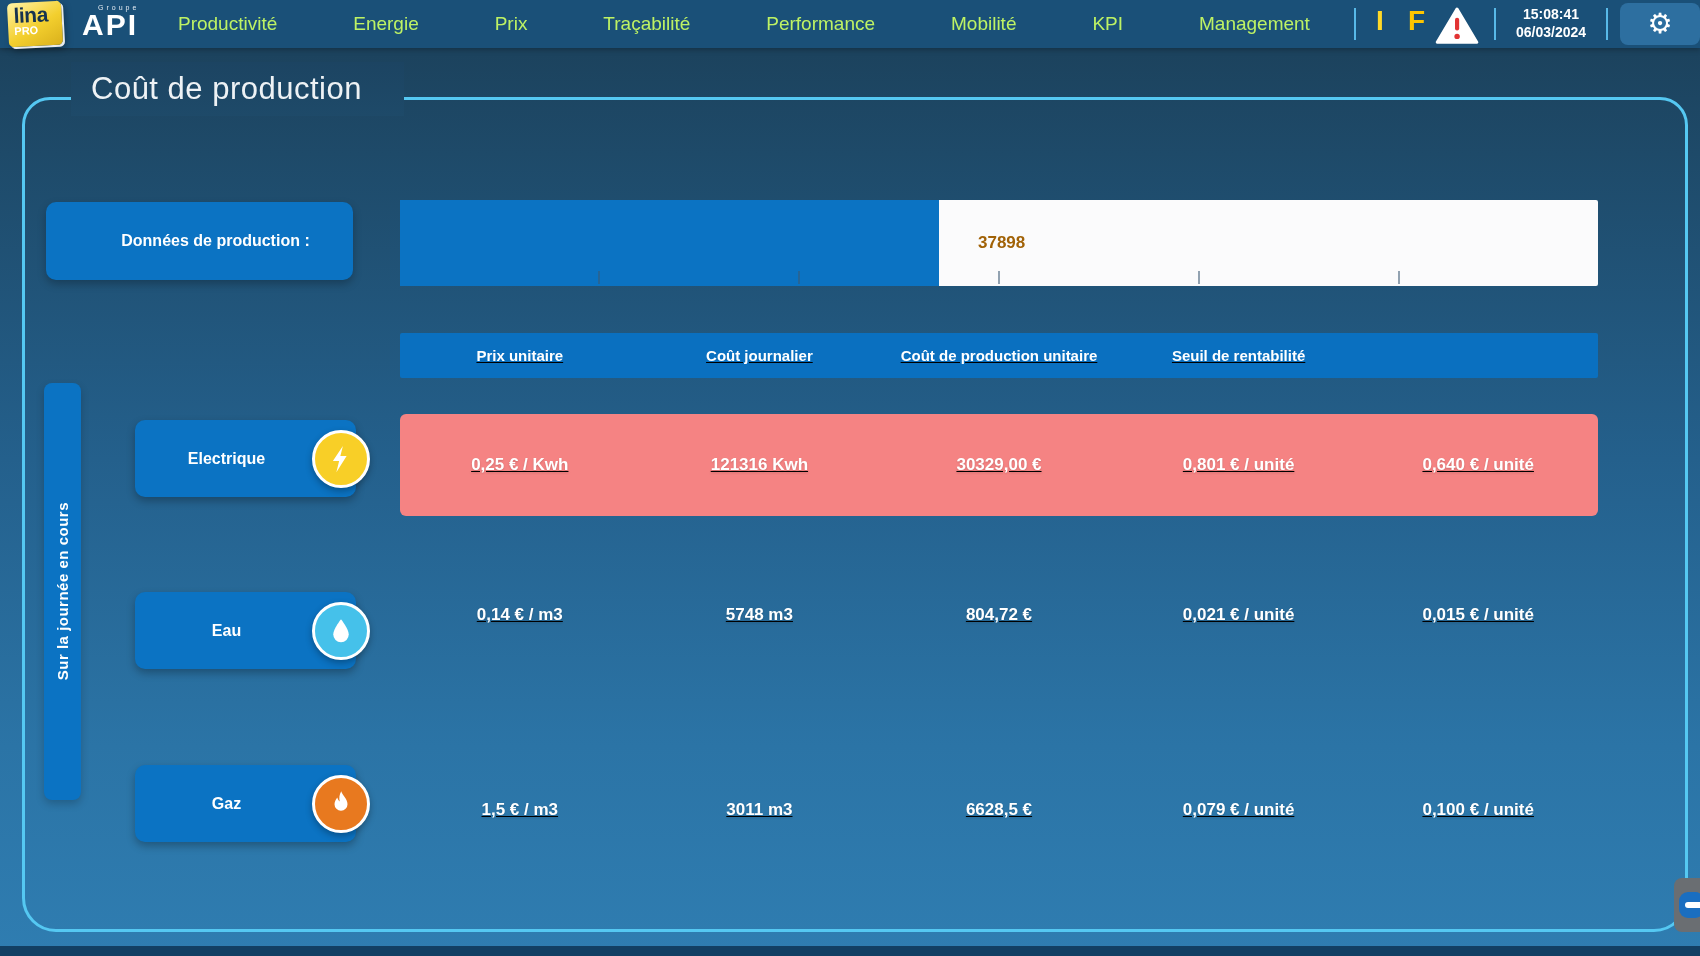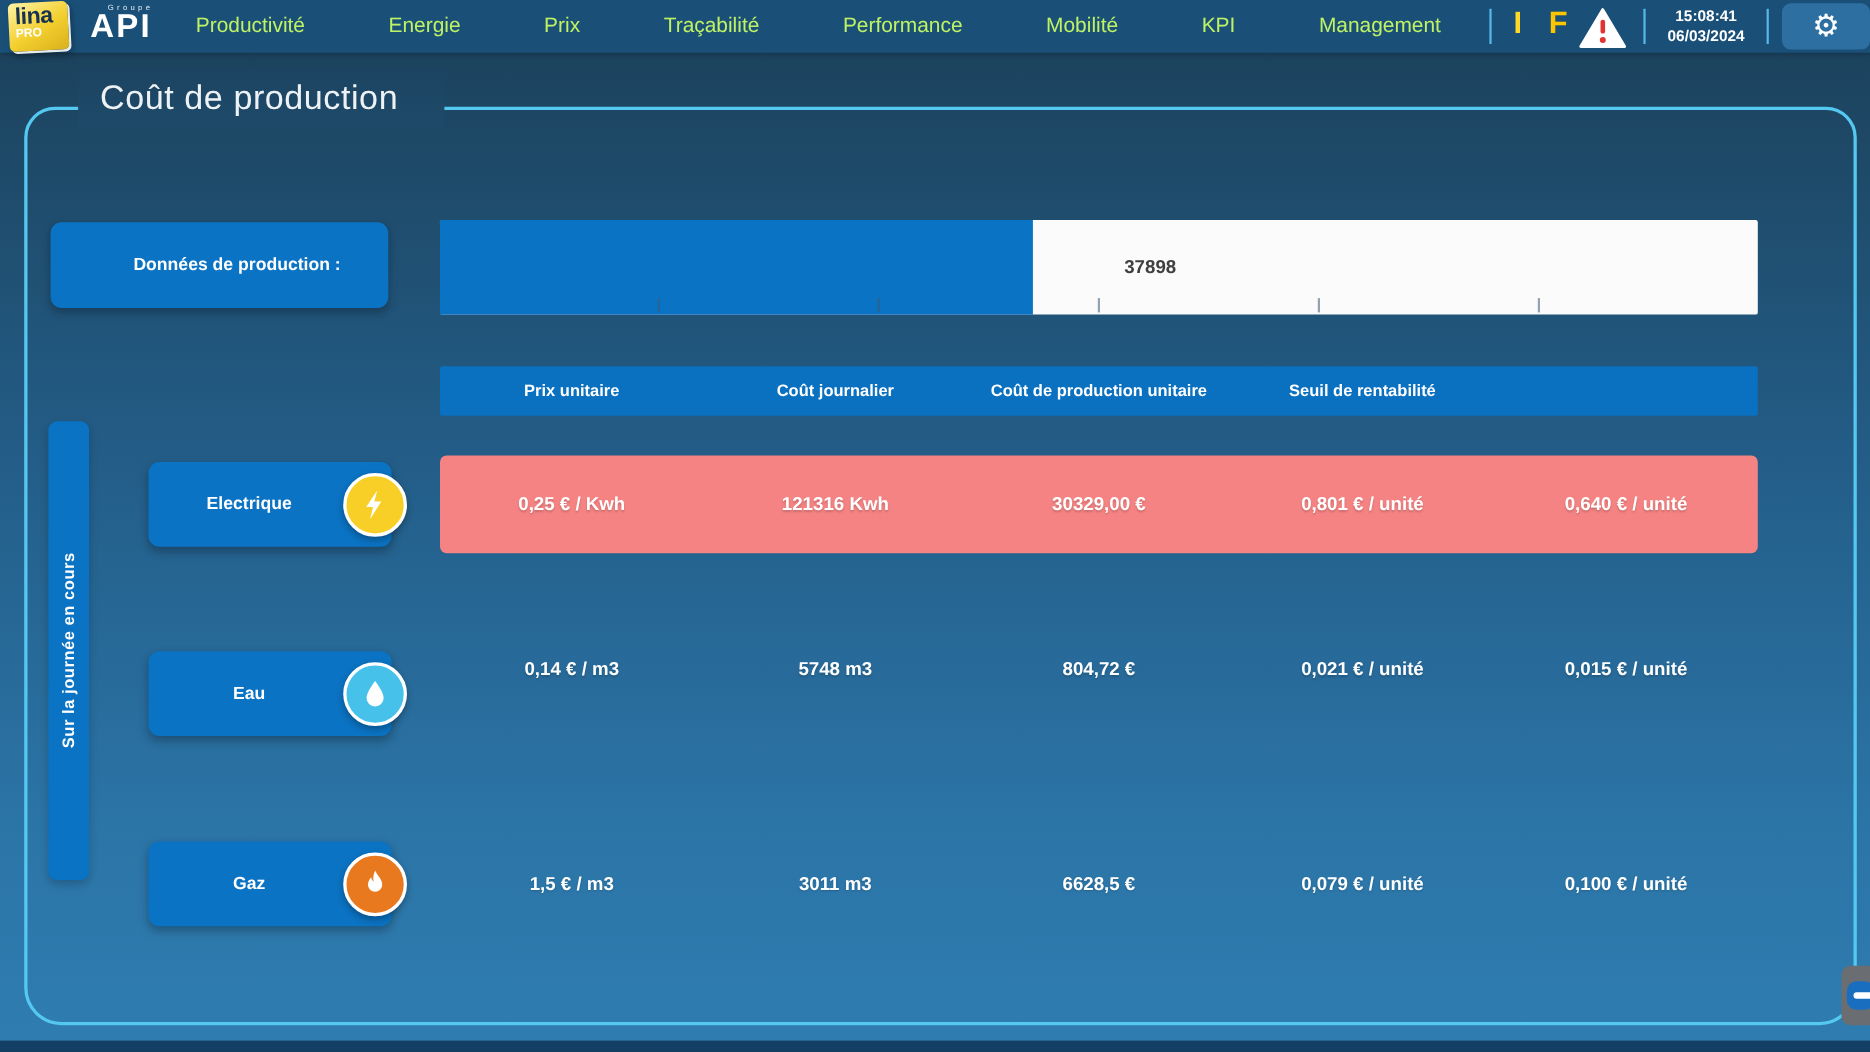--- a/index.html
+++ b/index.html
@@ -35,32 +35,32 @@
   .title-chip{position:absolute;left:71px;top:62px;height:54px;padding:0 42px 0 20px;
     background:linear-gradient(180deg,#1c4462,#1e4a69);display:flex;align-items:center;}
   .title-chip h1{margin:0;font-size:31px;font-weight:400;color:#eef2f5;letter-spacing:.5px;white-space:nowrap;}
   
   .donnees-btn{position:absolute;left:46px;top:202px;width:307px;height:78px;border-radius:10px;
     background:var(--accent,#0b73c3);display:flex;align-items:center;justify-content:center;
     color:#fff;font-size:16px;font-weight:bold;box-shadow:0 4px 8px rgba(0,0,0,.25);cursor:pointer;padding-left:32px;}
   .slider{position:absolute;left:400px;top:200px;width:1198px;height:86px;background:#fbfbfc;border-radius:2px;cursor:pointer;}
   .slider-fill{position:absolute;left:0;top:0;height:100%;width:540px;background:var(--accent,#0b73c3);}
   .slider-value{position:absolute;left:578px;top:0;height:100%;display:flex;align-items:center;
-    color:#404040;font-size:17px;font-weight:600;margin-left:44px;}
+    color:#a16207;font-size:17px;font-weight:600;}
   .tick{position:absolute;bottom:2px;width:2px;height:13px;background:rgba(60,90,115,.55);}
   
   .vstrip{position:absolute;left:44px;top:383px;width:37px;height:417px;background:var(--accent,#0b73c3);
     border-radius:8px;display:flex;align-items:center;justify-content:center;box-shadow:0 4px 8px rgba(0,0,0,.2);}
   .vstrip span{writing-mode:vertical-rl;transform:rotate(180deg);color:#fff;font-size:15px;font-weight:bold;letter-spacing:.5px;white-space:nowrap;}
   
-  .grid{position:absolute;left:400px;width:1198px;display:grid;grid-template-columns:repeat(5,1fr);}
+  .grid{position:absolute;left:400px;width:1198px;display:grid;grid-template-columns:repeat(5,1fr);text-decoration:underline;}
   .thead{top:333px;height:45px;background:#0a70c0;border-radius:2px;}
   .hcell{display:flex;align-items:center;justify-content:center;text-align:center;
     color:#fff;font-size:15px;font-weight:bold;line-height:1.15;padding:0 14px;}
-  .trow{height:89px;}
+  .trow{height:102px;}
   .r1{top:414px;background:var(--pink,#f58383);border-radius:6px;}
   .r2{top:564px;}
   .r3{top:759px;}
   .cell{display:flex;align-items:center;justify-content:center;color:#fff;font-size:17px;font-weight:bold;
     text-shadow:0 1px 2px rgba(0,0,0,.18);}
   
   .rowbtn{position:absolute;left:135px;width:221px;height:77px;background:var(--accent,#0b73c3);border-radius:10px;
     display:flex;align-items:center;justify-content:center;padding-right:38px;color:#fff;font-size:16px;font-weight:bold;
     box-shadow:0 4px 9px rgba(0,0,0,.28);cursor:pointer;}
   .b1{top:420px}.b2{top:592px}.b3{top:765px}

